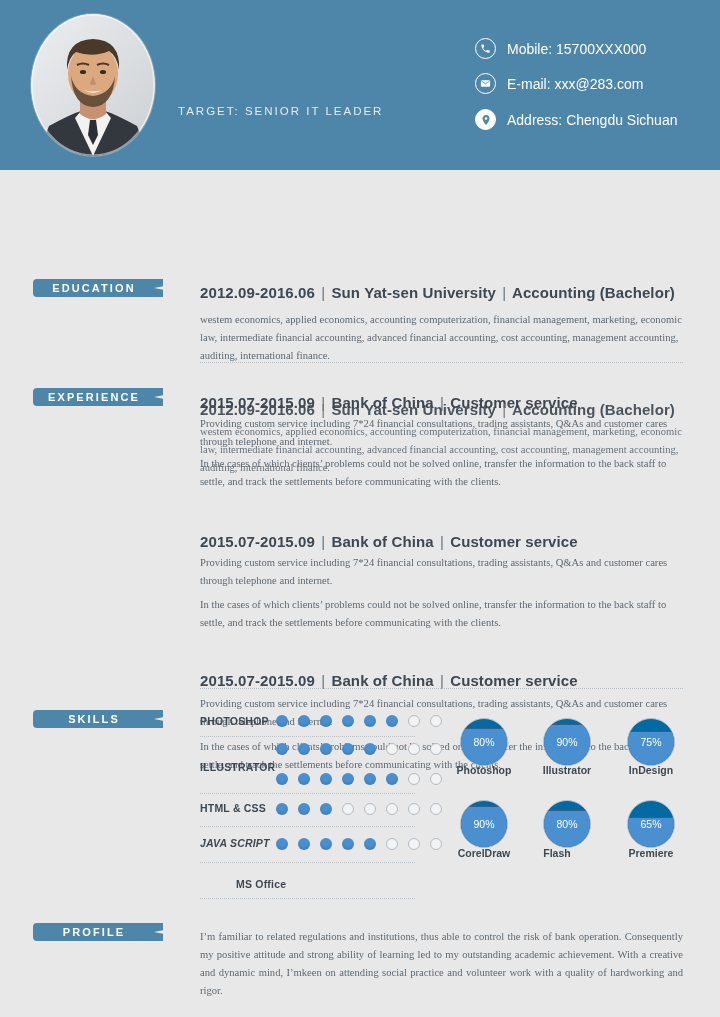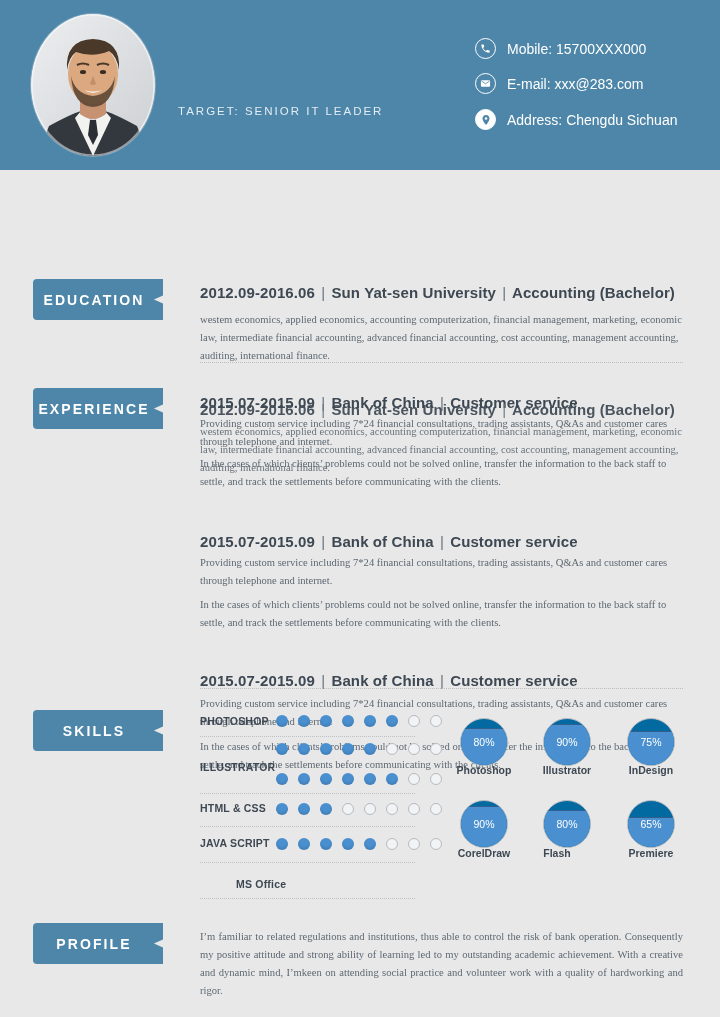--- a/index.html
+++ b/index.html
@@ -44,23 +44,23 @@
     display:flex; align-items:center; justify-content:center;
   }
   .contact .ring.filled { background:#ffffff; border-color:#ffffff; }
   .contact .ctext {
     position:absolute; left:32px; top:3px;
     font-size:14px; color:#ffffff; white-space:nowrap;
   }
 
   
   .tab {
-    position:absolute; left:33px; width:130px; height:41px;
+    position:absolute; left:33px; width:130px; height:18px;
     background:#4d86a8;
-    color:#ffffff; font-size:14px; font-weight:bold; letter-spacing:2.1px;
+    color:#ffffff; font-size:11px; font-weight:bold; letter-spacing:2.1px;
     display:flex; align-items:center; justify-content:center;
     border-radius:4px 0 0 4px;
     -webkit-clip-path:polygon(0 0,100% 0,100% 40%,93% 50%,100% 60%,100% 100%,0 100%);
     clip-path:polygon(0 0,100% 0,100% 40%,93% 50%,100% 60%,100% 100%,0 100%);
     padding-right:8px;
   }
   .tab-edu  { top:279px; }
   .tab-exp  { top:388px; }
   .tab-skl  { top:710px; }
   .tab-prof { top:923px; }
@@ -296,21 +296,21 @@
     <span class="dot on"></span>
     <span class="dot on"></span>
     <span class="dot off"></span>
     <span class="dot off"></span>
     <span class="dot off"></span>
     <span class="dot off"></span>
     <span class="dot off"></span>
   </div>
 
 <div class="skill-sep" style="top:826px;"></div>
-<div class="skill-label" style="top:837px;">JAVA SCRIPT</div>
+<div class="skill-label" style="top:837px;font-style:italic;">JAVA SCRIPT</div>
 <div class="dotrow" style="top:838px;">
     <span class="dot on"></span>
     <span class="dot on"></span>
     <span class="dot on"></span>
     <span class="dot on"></span>
     <span class="dot on"></span>
     <span class="dot off"></span>
     <span class="dot off"></span>
     <span class="dot off"></span>
   </div>

